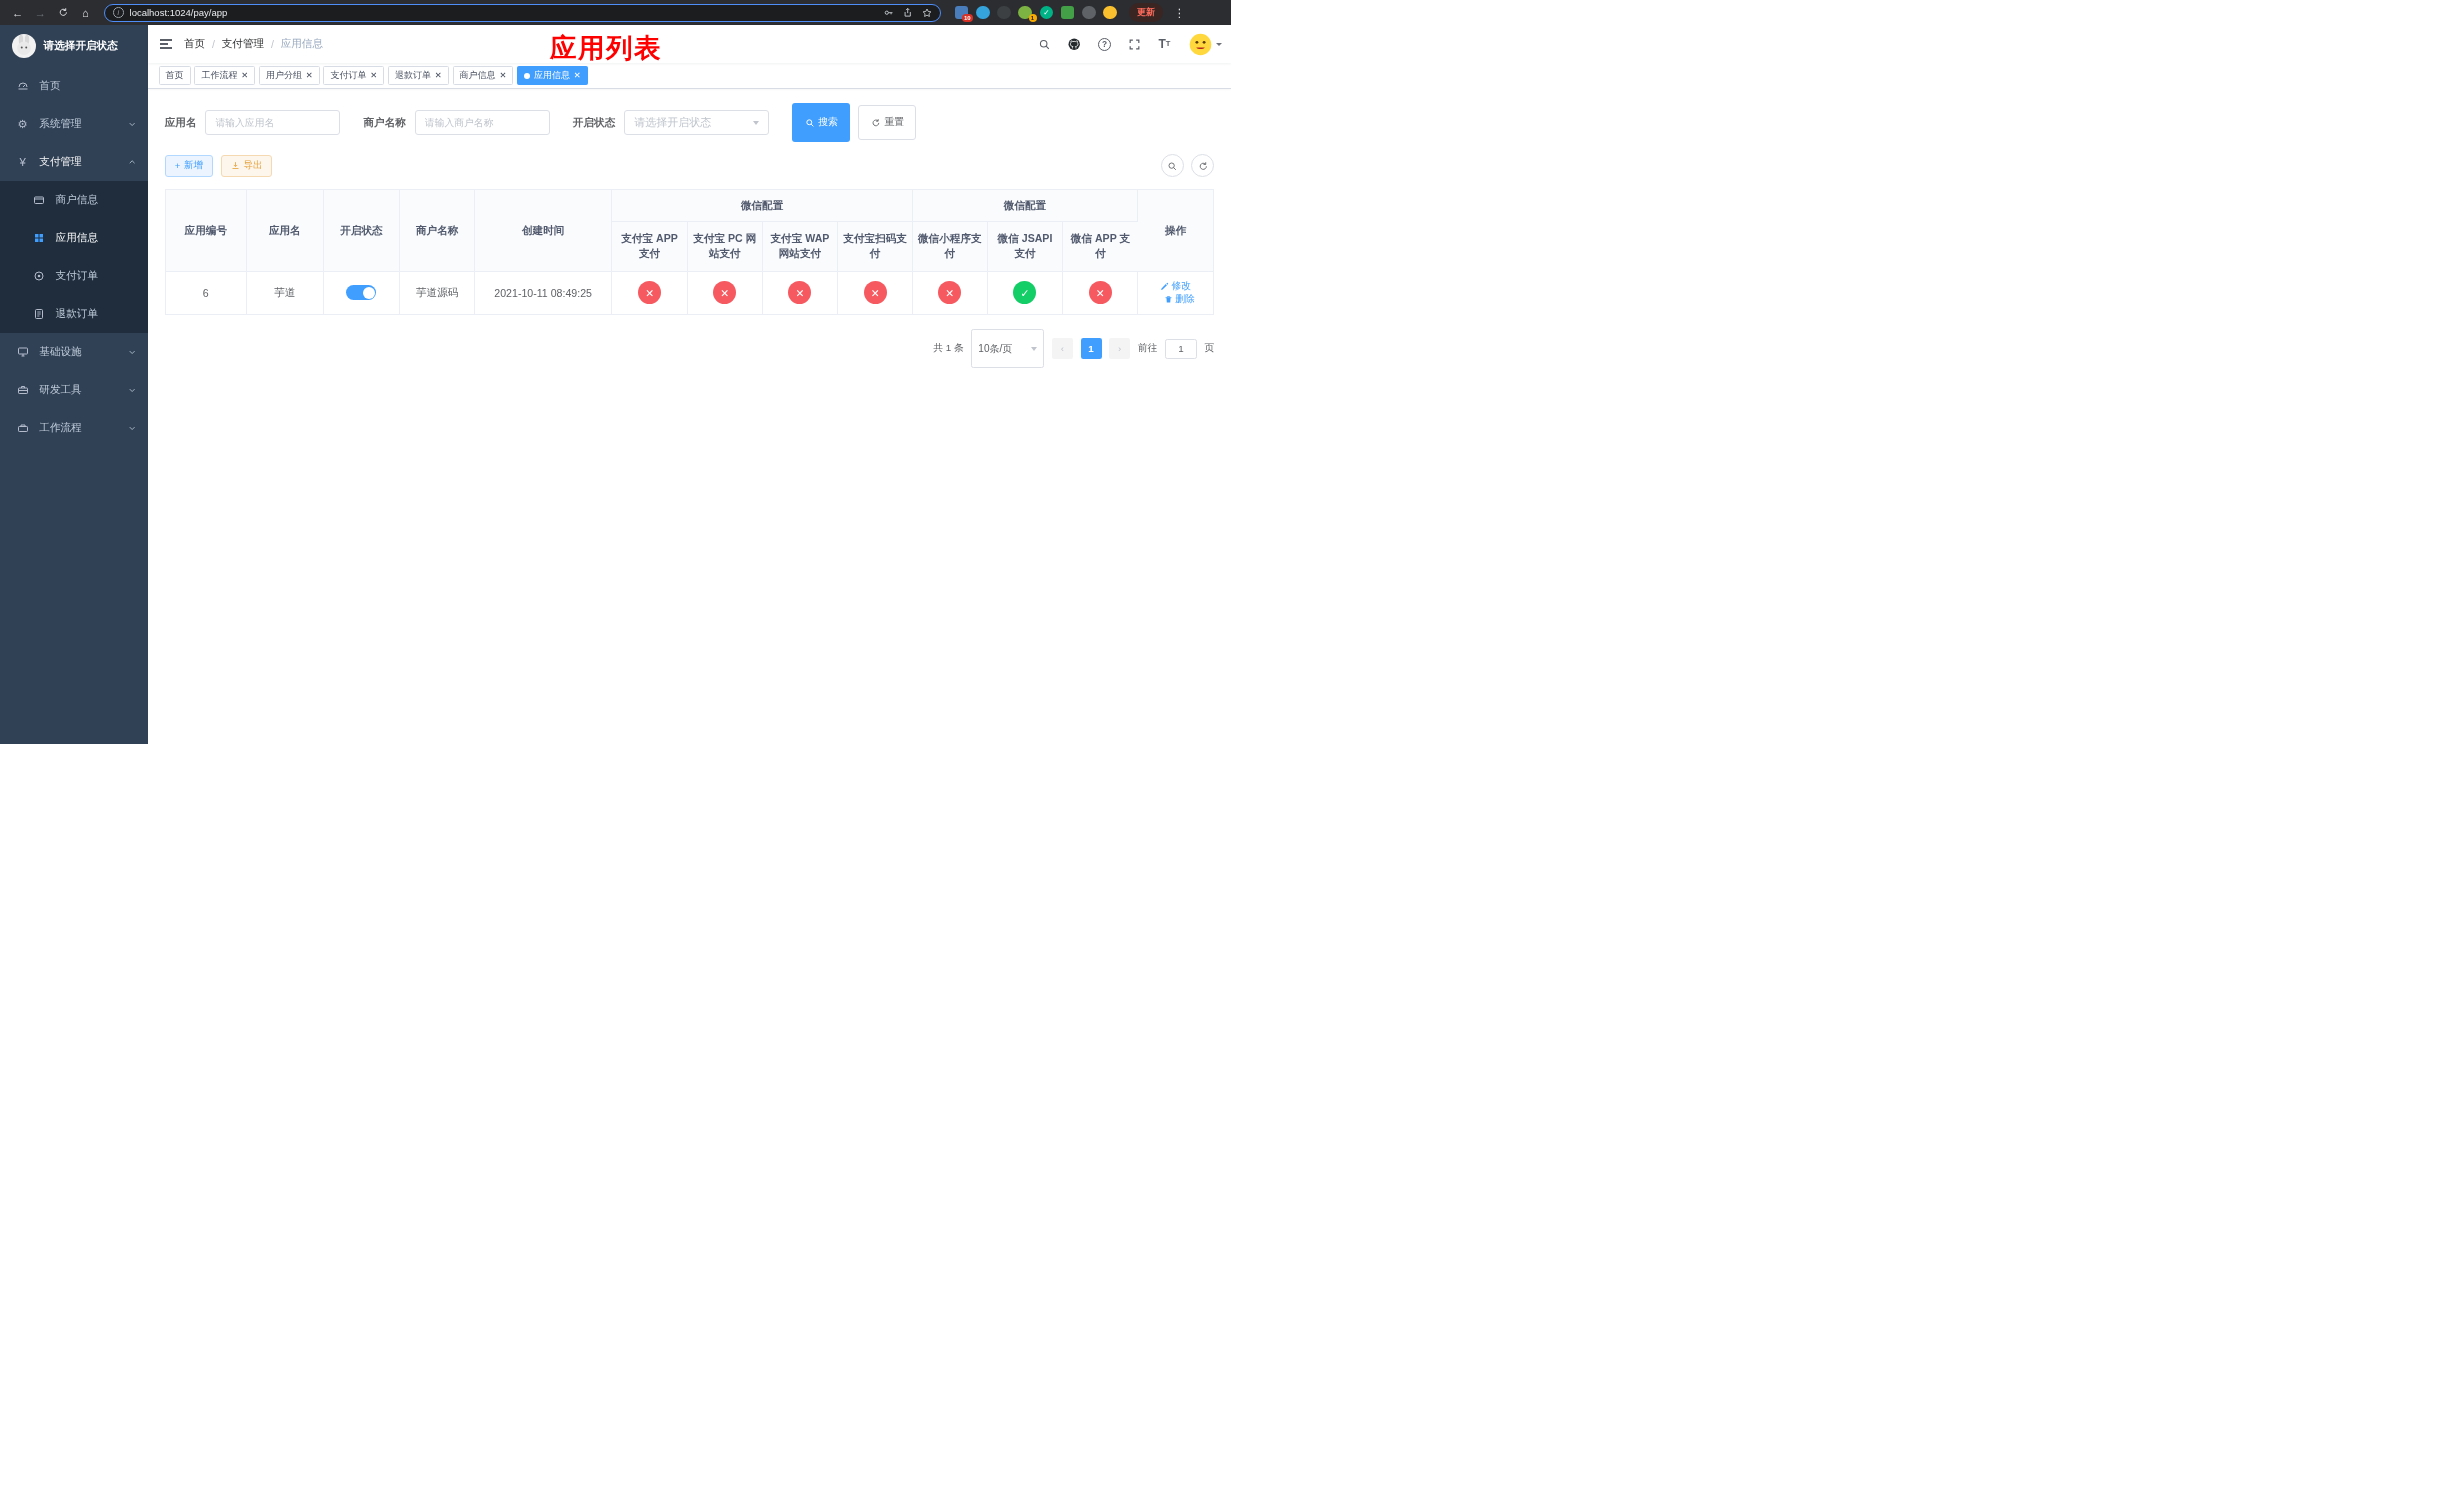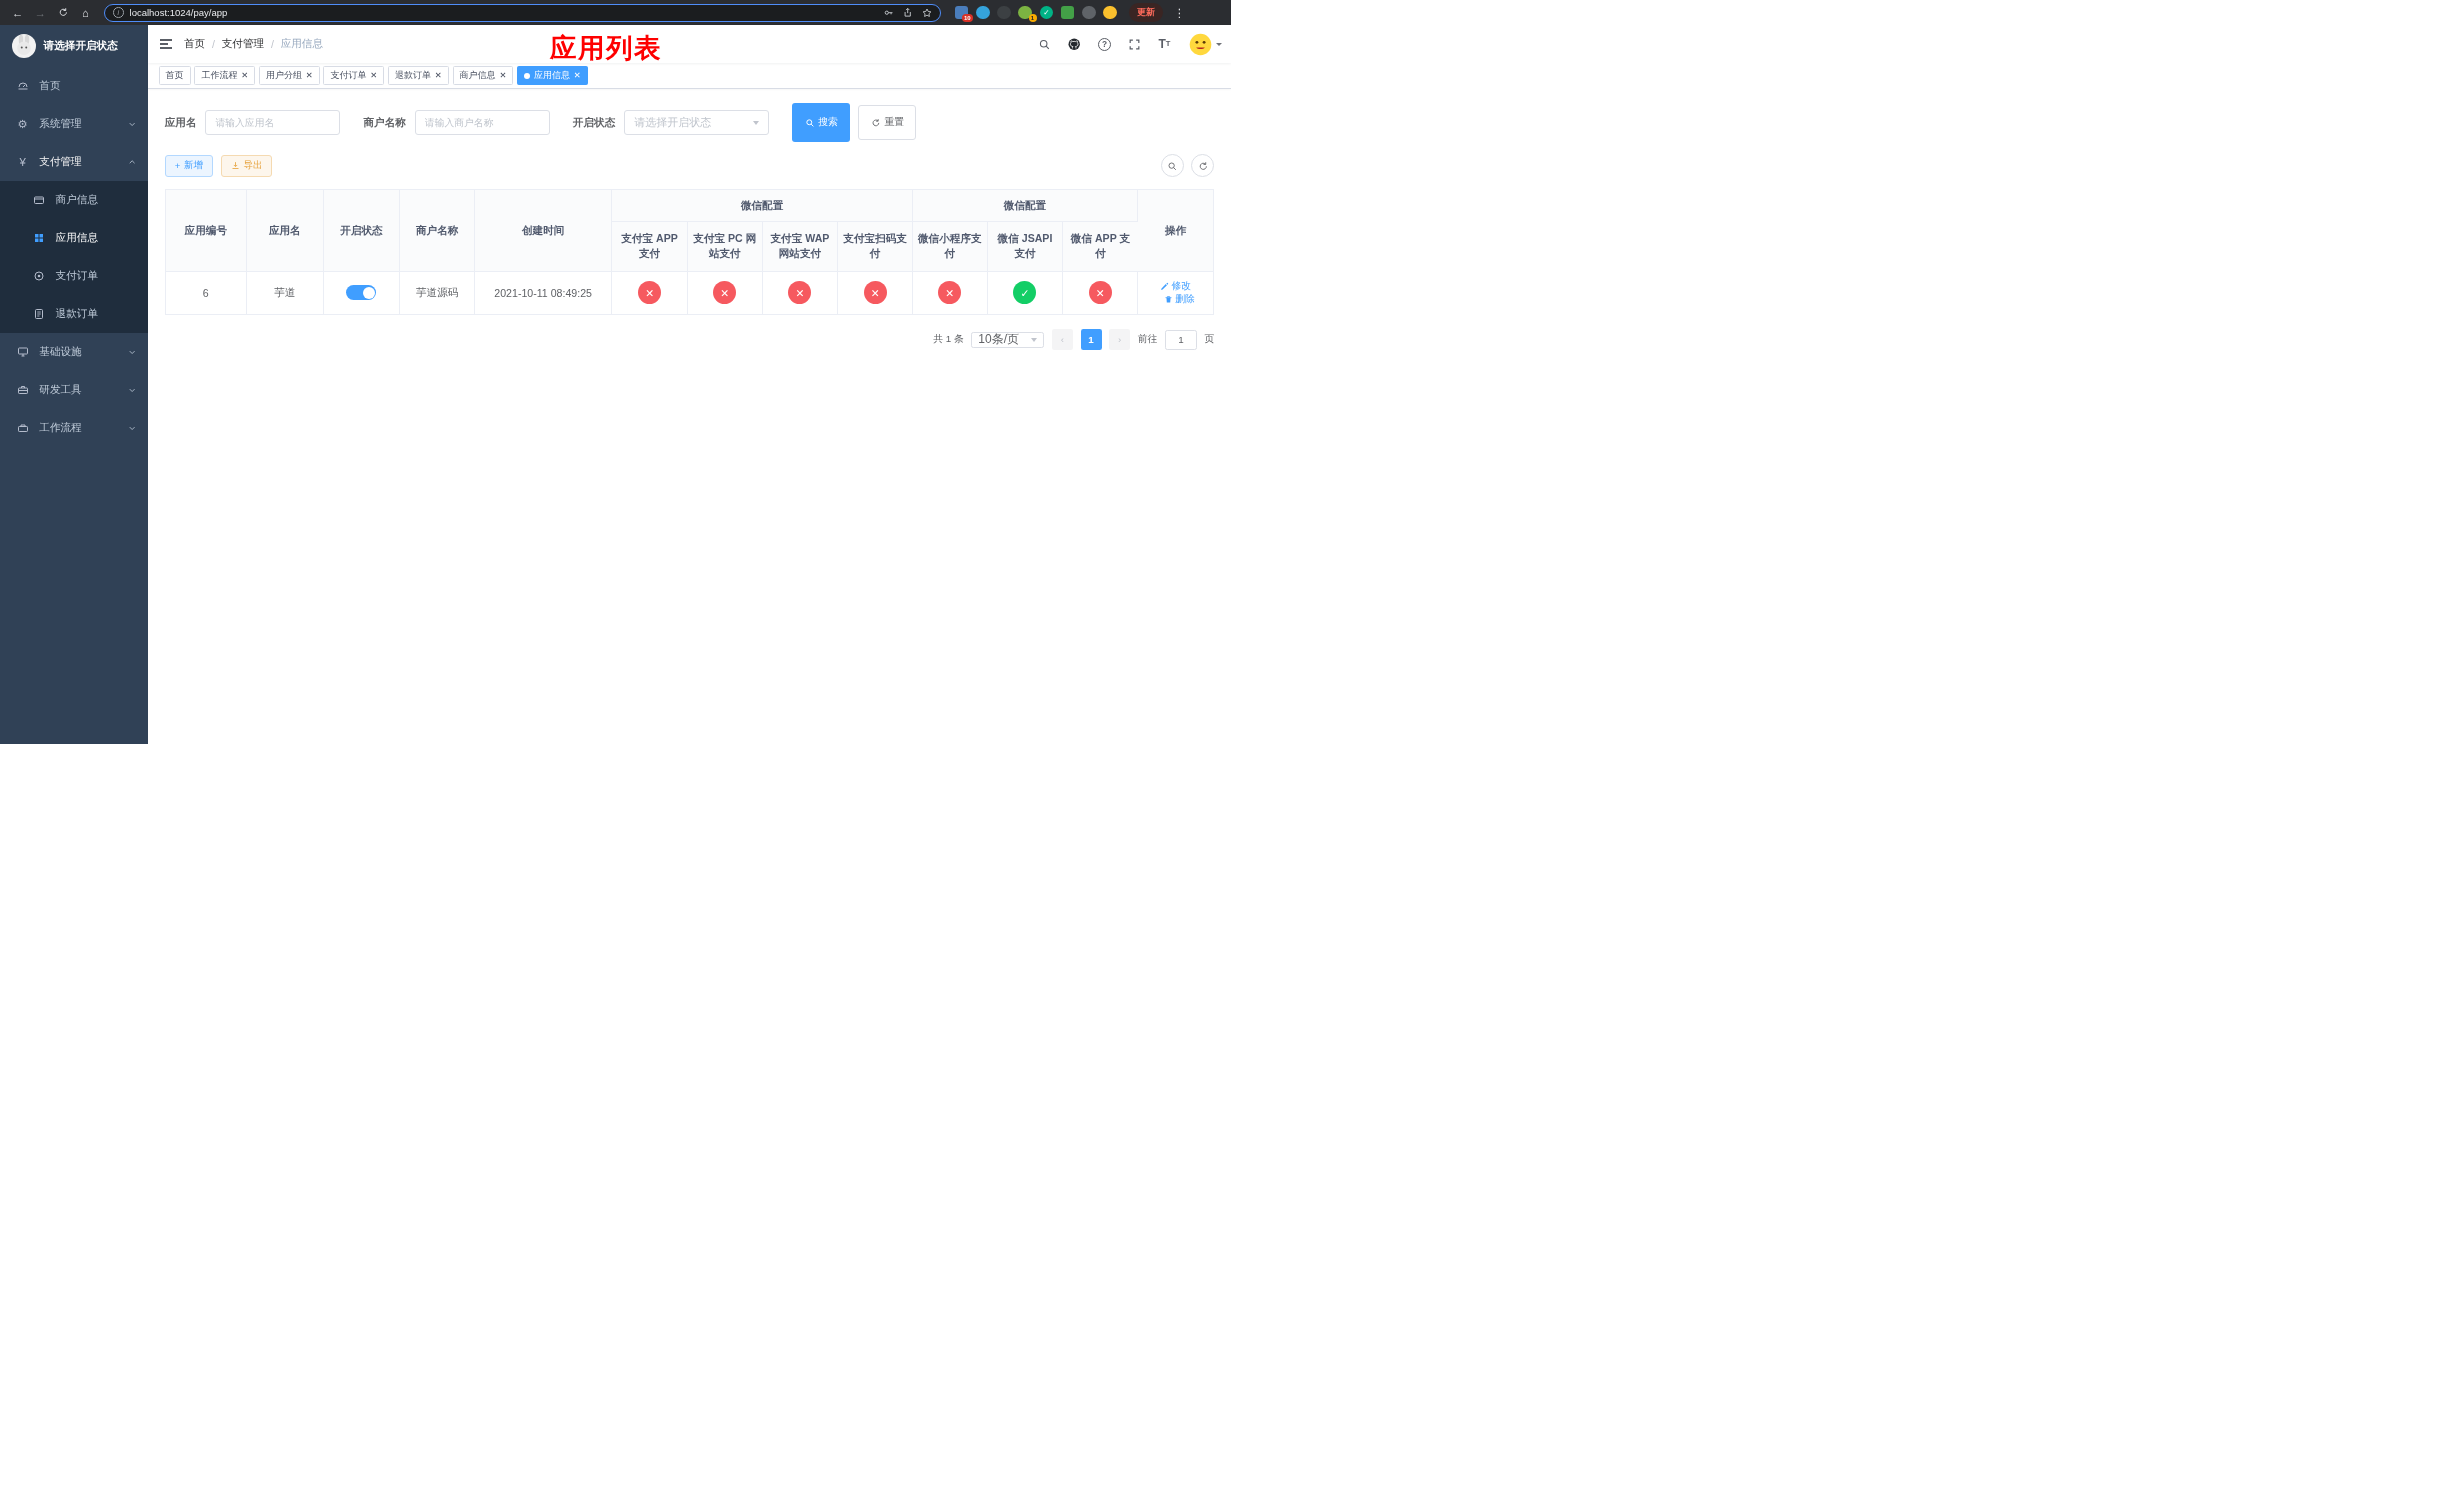--- a/index.html
+++ b/index.html
@@ -119,21 +119,21 @@
   .status-circle { width:23px; height:23px; border-radius:50%; display:inline-flex; align-items:center; justify-content:center; color:#fff; font-size:10.6px; font-weight:700; vertical-align:middle; }
   .status-circle.no { background:#f6595f; }
   .status-circle.ok { background:#13ce66; }
 
   .ops a { color:#409eff; font-size:9.8px; text-decoration:none; display:inline-flex; align-items:center; gap:2.3px; cursor:pointer; }
   .ops a + a { margin-left:7.6px; }
   .ops svg { display:block; }
 
   
   .pagination { display:flex; align-items:center; justify-content:flex-end; margin-top:14.4px; gap:7.6px; font-size:9.8px; color:#606266; }
-  .page-size { width:73px; height:16px; border:0.8px solid #dcdfe6; border-radius:2.3px; display:flex; align-items:center; justify-content:space-between; padding:0 6px; font-size:12px; color:#606266; cursor:pointer; }
+  .page-size { width:73px; height:39px; border:0.8px solid #dcdfe6; border-radius:2.3px; display:flex; align-items:center; justify-content:space-between; padding:0 6px; font-size:10px; color:#606266; cursor:pointer; }
   .pg-btn { width:21px; height:21px; border-radius:2.3px; background:#f4f4f5; color:#c0c4cc; display:flex; align-items:center; justify-content:center; font-size:9.8px; cursor:pointer; }
   .pg-page { width:21px; height:21px; border-radius:2.3px; background:#409eff; color:#fff; display:flex; align-items:center; justify-content:center; font-size:9.8px; font-weight:600; cursor:pointer; }
   .goto-input { width:32px; height:20.4px; border:0.8px solid #dcdfe6; border-radius:2.3px; text-align:center; font-size:9.8px; color:#606266; outline:none; font-family:inherit; }
 
   
   .annotation {
     position:absolute; top:30px; left:606px; transform:translateX(-50%);
     color:#fe0000; font-size:26.5px; font-weight:800; letter-spacing:1.5px;
     z-index:10; pointer-events:none; white-space:nowrap;
   }

